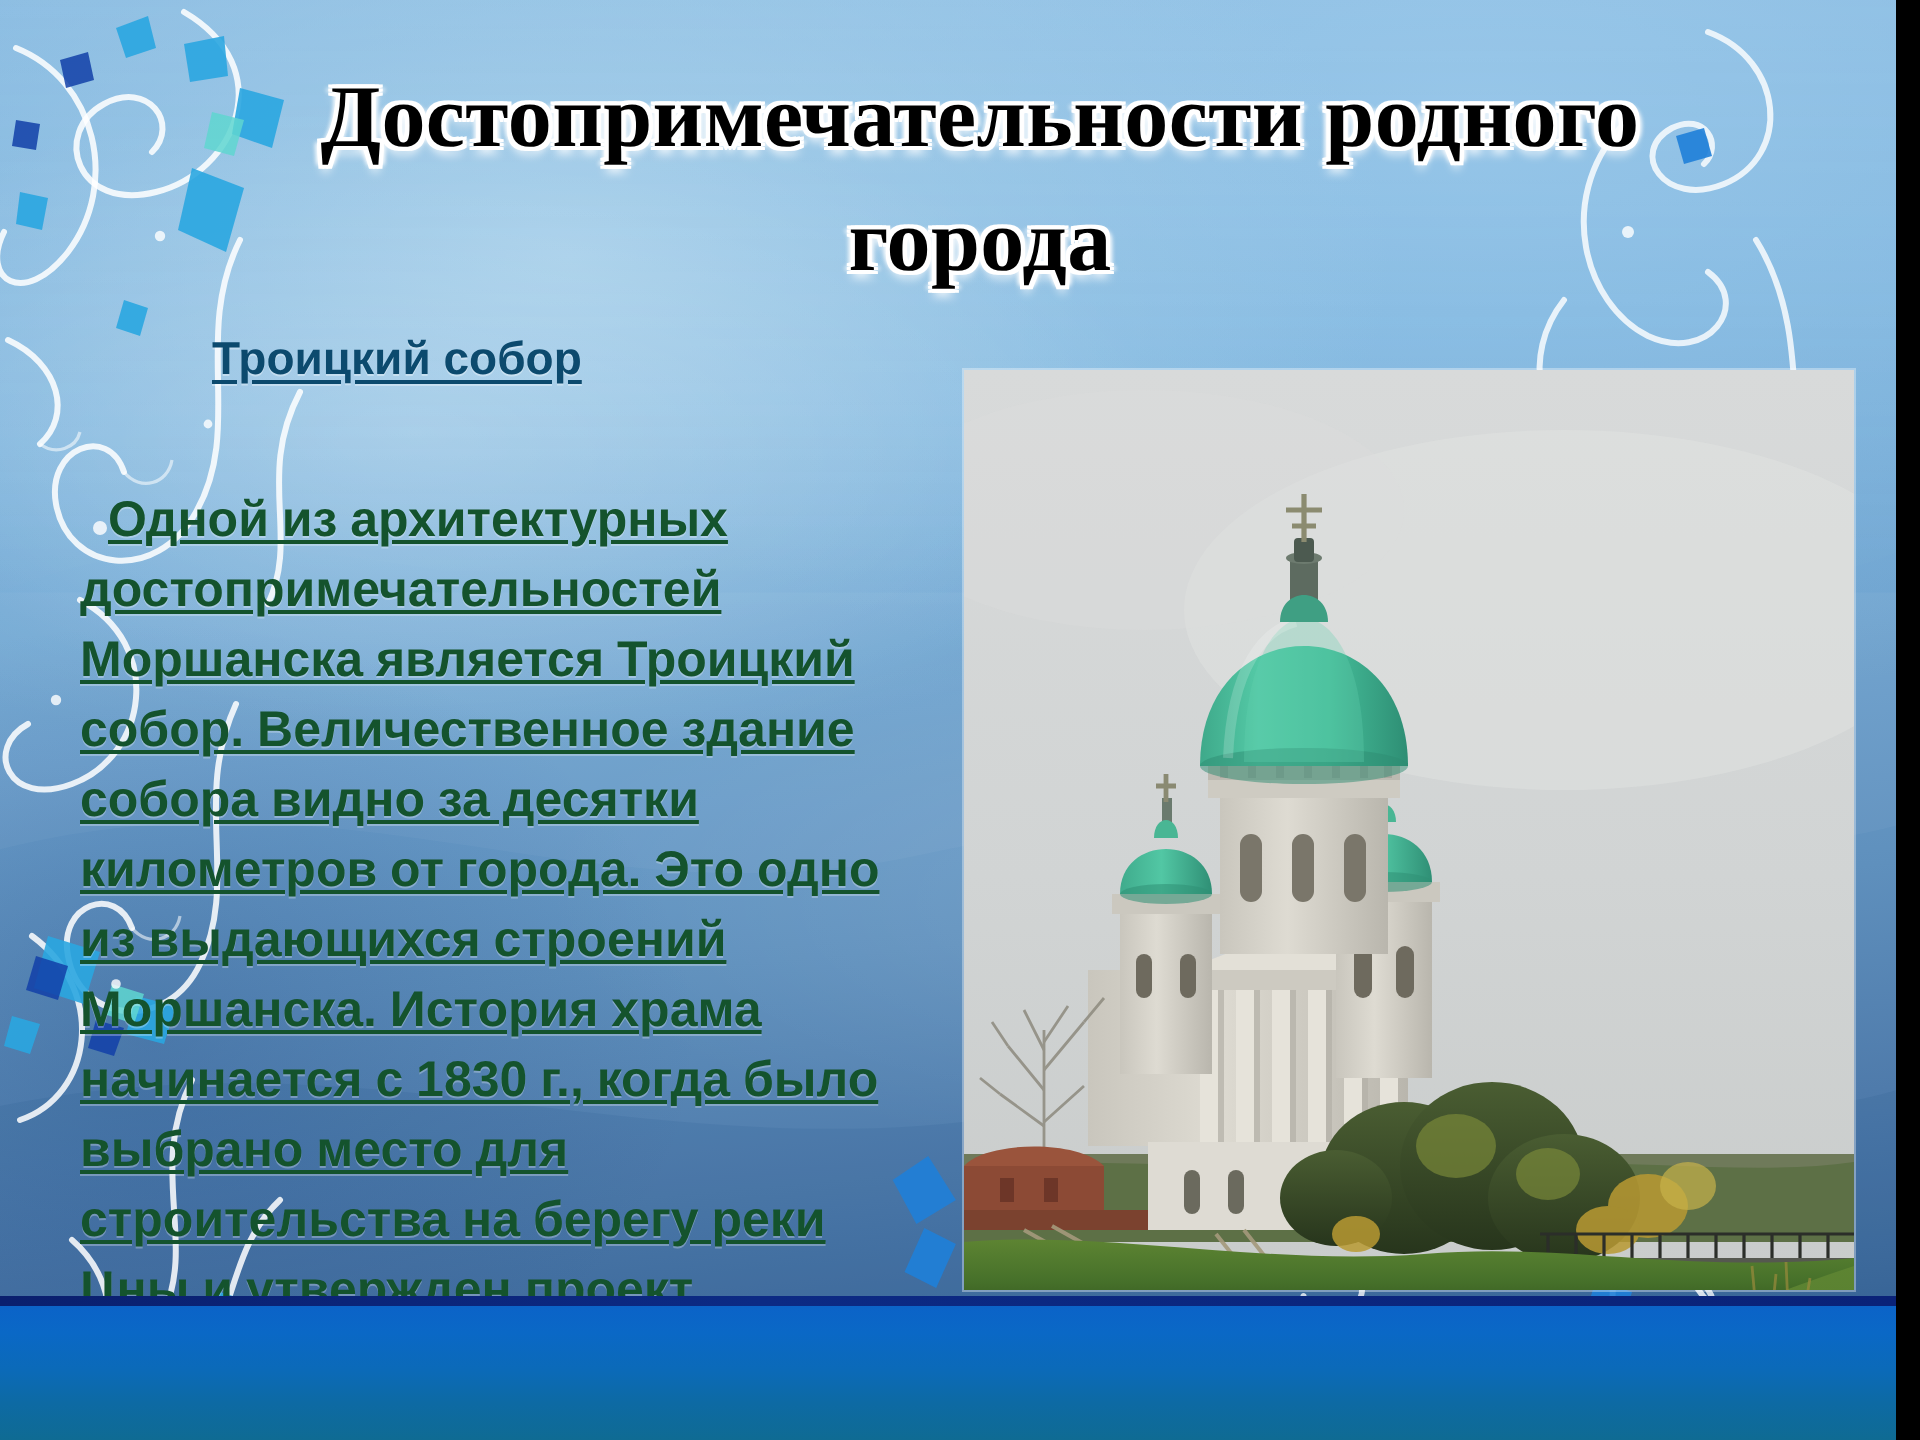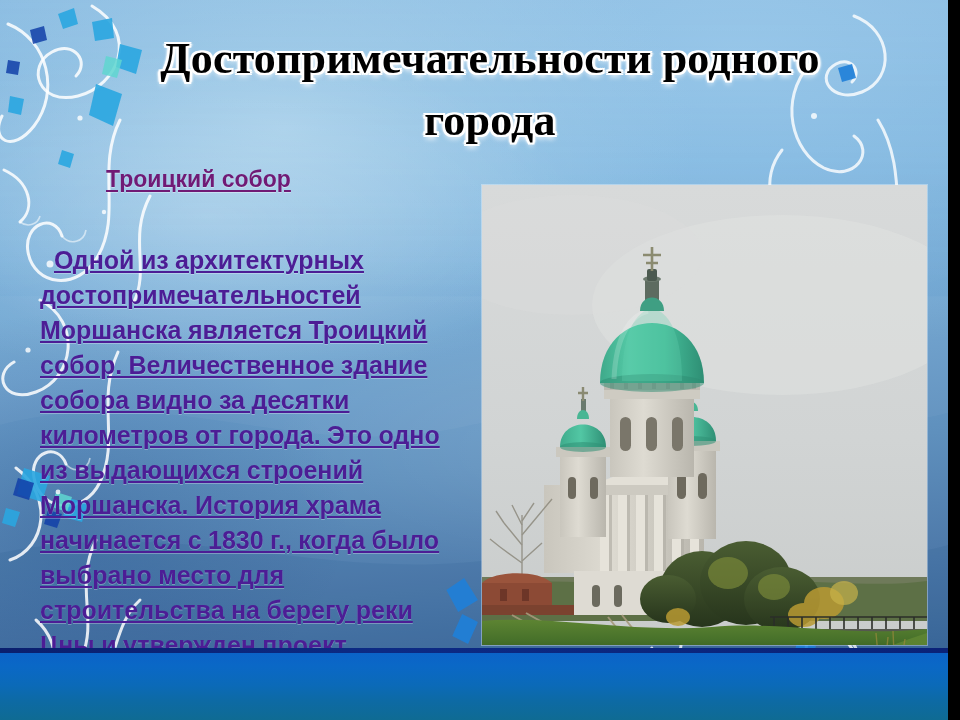--- a/index.html
+++ b/index.html
@@ -73,35 +73,35 @@
     white-space: pre-line;
   }
 
   
   .subhead {
     position: absolute;
     left: 106px;
     top: 166px;
     font-size: 23px;
     font-weight: bold;
-    color: #701a75;
+    color: #0c4a6e;
     text-decoration: underline;
     text-underline-offset: 3px;
     text-shadow: 0 1px 0 rgba(255,255,255,.35);
     white-space: nowrap;
   }
   .body-text {
     position: absolute;
     left: 40px;
     top: 243px;
     width: 420px;
     font-size: 25px;
     font-weight: bold;
     line-height: 35px;
-    color: #4c1d95;
+    color: #14532d;
     text-decoration: underline;
     text-underline-offset: 2px;
     text-decoration-thickness: 2px;
     text-shadow: 0 1px 0 rgba(255,255,255,.28);
     text-indent: 14px;
     word-spacing: -0.5px;
   }
 
   
   .photo {

